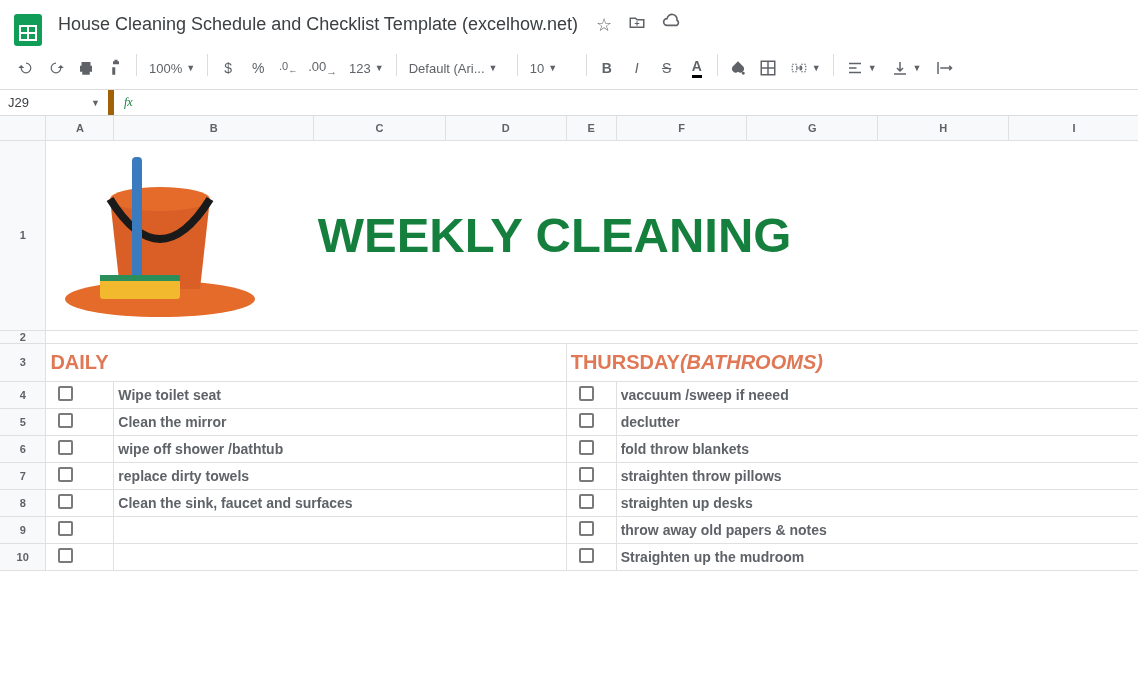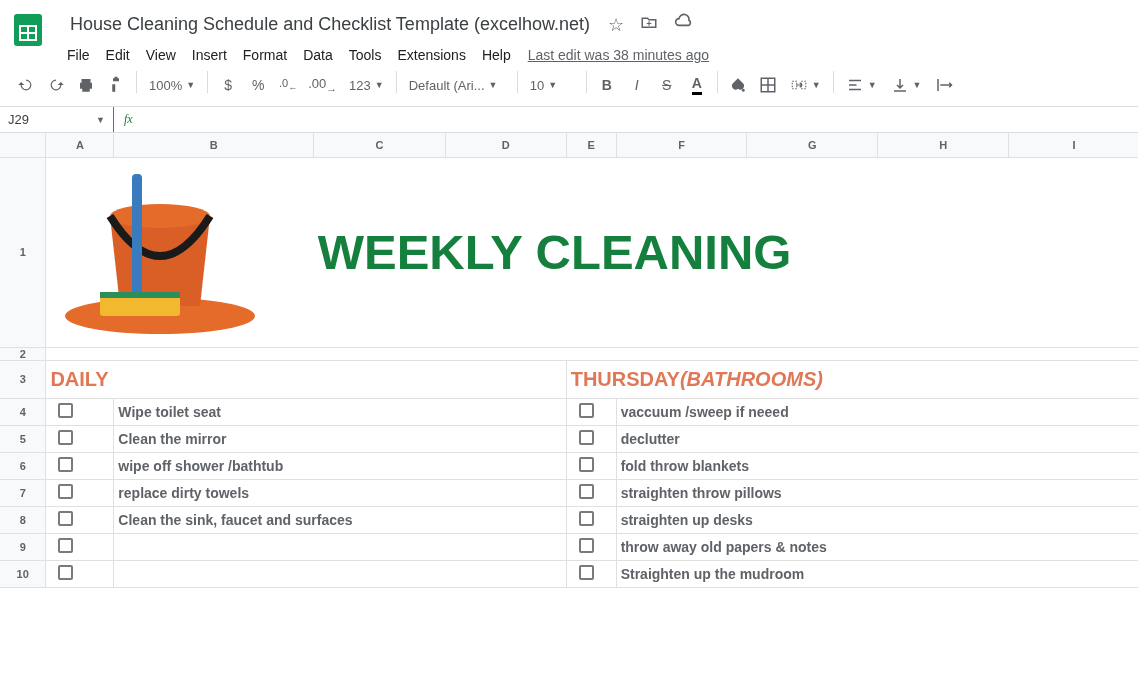--- a/index.html
+++ b/index.html
@@ -1,19 +1,19 @@
 <!DOCTYPE html>
 <html><head>
 <meta charset="utf-8">
 <style>
   * { box-sizing: border-box; margin: 0; padding: 0; }
   body { font-family: Arial, sans-serif; font-size: 13px; color: #3c4043; user-select: none; background: #fff; }
   
   
-  .header { display: flex; align-items: flex-start; padding: 8px 12px 0 8px; gap: 16px; }
+  .header { display: flex; align-items: flex-start; padding: 8px 12px 0 8px; gap: 4px; }
   .logo { width: 40px; height: 40px; display: flex; align-items: center; justify-content: center; flex-shrink: 0; margin-top: 2px; }
   .logo-svg { width: 36px; height: 36px; }
   .header-content { flex: 1; }
   .title-row { display: flex; align-items: center; gap: 8px; margin-bottom: 2px; }
   .doc-title { font-size: 18px; color: #3c4043; padding: 2px 6px; }
   .title-icon { color: #5f6368; font-size: 18px; cursor: pointer; padding: 4px; }
   .menubar { display: flex; align-items: center; gap: 2px; margin-left: -4px; }
   .menu-item { padding: 4px 7px; font-size: 14px; color: #202124; cursor: pointer; border-radius: 4px; }
   .last-edit { padding: 4px 8px; font-size: 14px; color: #5f6368; text-decoration: underline; cursor: pointer; }
   
@@ -21,21 +21,21 @@
   .toolbar { display: flex; align-items: flex-start; padding: 4px 12px; gap: 2px; border-bottom: 1px solid #dadce0; height: 40px; }
   .tb-btn { display: flex; align-items: center; justify-content: center; min-width: 28px; height: 28px; cursor: pointer; border-radius: 4px; color: #5f6368; font-size: 14px; padding: 0 4px; }
   .tb-sep { width: 1px; height: 22px; background: #dadce0; margin: 0 4px; }
   .tb-drop { display: flex; align-items: center; gap: 4px; padding: 0 6px; height: 28px; cursor: pointer; border-radius: 4px; color: #5f6368; font-size: 13px; }
   .caret { font-size: 9px; color: #5f6368; }
   .tb-svg { width: 18px; height: 18px; fill: #5f6368; }
   .text-color-ind { border-bottom: 3px solid #000; padding-bottom: 1px; font-weight: bold; }
   
   
   .formula-bar { display: flex; align-items: center; border-bottom: 1px solid #dadce0; height: 26px; }
-  .name-box { width: 114px; padding: 0 8px; font-size: 13px; color: #3c4043; border-right: 1px solid #a16207; height: 100%; display: flex; align-items: center; justify-content: space-between; }
+  .name-box { width: 114px; padding: 0 8px; font-size: 13px; color: #3c4043; border-right: 6px solid #a16207; height: 100%; display: flex; align-items: center; justify-content: space-between; }
   .fx-label { font-style: italic; font-family: Liberation Serif, serif; color: #15803d; padding: 0 10px; font-size: 12px; }
   .formula-input { flex: 1; height: 100%; border: none; outline: none; font-size: 13px; padding: 0 4px; }
   
   
   .grid-container { overflow: hidden; }
   .grid { border-collapse: collapse; width: 1140px; }
   .corner { width: 46px; height: 24px; background: #f8f9fa; border: 1px solid #e0e0e0; border-left: none; border-top: none; }
   .col-header { background: #f8f9fa; border: 1px solid #e0e0e0; border-top: none; text-align: center; font-size: 11px; color: #5f6368; height: 24px; }
   .row-header { background: #f8f9fa; border: 1px solid #e0e0e0; border-left: none; text-align: center; font-size: 11px; color: #5f6368; width: 46px; }
   .cell { border: 1px solid #e0e0e0; padding: 2px 4px; vertical-align: middle; height: 27px; font-size: 14px; color: #5f6368; font-weight: 600; }
@@ -69,32 +69,20 @@
             <path d="M3 7 L3 19 L21 19 L21 9 L12 9 L10 7 Z"></path>
             <path d="M12 11 L12 17 M9 14 L15 14" stroke-width="1.5"></path>
           </svg>
       </span>
       <span class="title-icon">
         <svg width="20" height="20" viewBox="0 0 24 24" fill="none" stroke="#5f6368" stroke-width="2">
             <path d="M6 16 A4 4 0 0 1 6 8 A6 6 0 0 1 18 10 A3.5 3.5 0 0 1 18 16 Z"></path>
           </svg>
       </span>
     </div>
-    <div class="menubar">
-      <span class="menu-item">File</span>
-      <span class="menu-item">Edit</span>
-      <span class="menu-item">View</span>
-      <span class="menu-item">Insert</span>
-      <span class="menu-item">Format</span>
-      <span class="menu-item">Data</span>
-      <span class="menu-item">Tools</span>
-      <span class="menu-item">Extensions</span>
-      <span class="menu-item">Help</span>
-      <span class="last-edit">Last edit was 38 minutes ago</span>
-    </div>
   </div>
 </div>
 
 <div class="toolbar">
   <div class="tb-btn">
       <svg class="tb-svg" viewBox="0 0 24 24">
         <path d="M12 5 A7 7 0 1 1 5 12 L9 12 L4 7 L-1 12 L3 12 A9 9 0 1 0 12 3 Z" transform="scale(0.8) translate(3,3)"></path>
       </svg>
     </div>
   <div class="tb-btn">

